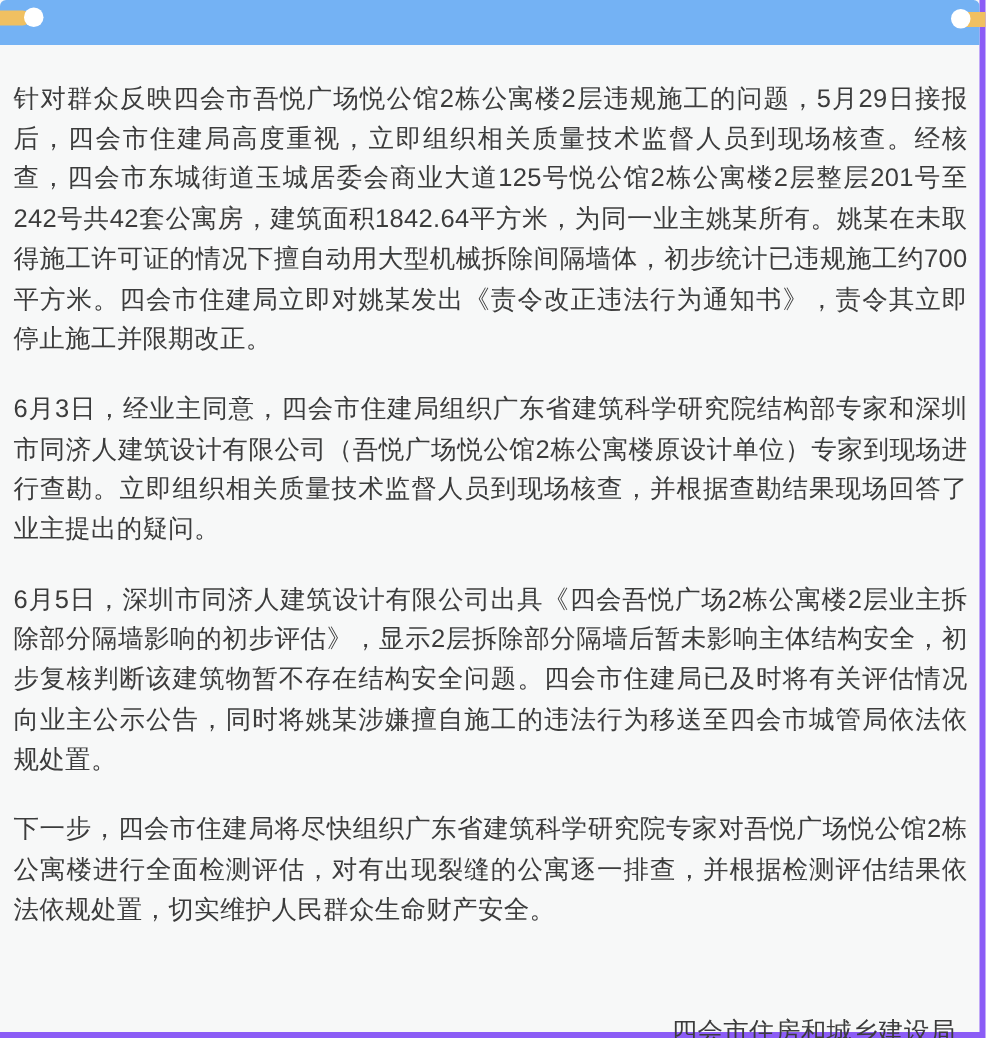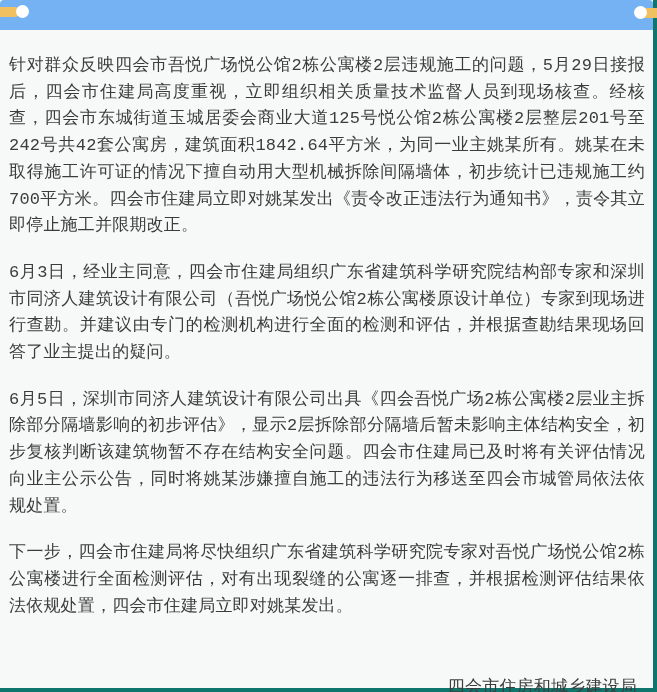--- a/index.html
+++ b/index.html
@@ -1,21 +1,21 @@
 <!DOCTYPE html>
 <html><head>
 <meta charset="utf-8">
 <style>
   html,body{margin:0;padding:0;}
   .page{
     position:relative;
     width:657px;height:692px;
-    background:#0f766e;
+    background:#8b5cf6;
     overflow:hidden;
-    font-family:Liberation Mono, monospace;
+    font-family:Liberation Sans, sans-serif;
   }
   .content{
     position:absolute;left:0;top:0;
     width:653px;height:688px;
     background:#f7f8f8;
   }
   .banner{
     position:absolute;left:0;top:0;
     width:653px;height:30px;
     background:#74b2f4;
@@ -59,23 +59,23 @@
 
     <div class="banner">
       <div class="rod rod-left"></div>
       <div class="knob knob-left"></div>
       <div class="rod rod-right"></div>
       <div class="knob knob-right"></div>
     </div>
 
     <div class="doc">
       <p class="first">针对群众反映四会市吾悦广场悦公馆2栋公寓楼2层违规施工的问题，5月29日接报后，四会市住建局高度重视，立即组织相关质量技术监督人员到现场核查。经核查，四会市东城街道玉城居委会商业大道125号悦公馆2栋公寓楼2层整层201号至242号共42套公寓房，建筑面积1842.64平方米，为同一业主姚某所有。姚某在未取得施工许可证的情况下擅自动用大型机械拆除间隔墙体，初步统计已违规施工约700平方米。四会市住建局立即对姚某发出《责令改正违法行为通知书》，责令其立即停止施工并限期改正。</p>
-      <p>6月3日，经业主同意，四会市住建局组织广东省建筑科学研究院结构部专家和深圳市同济人建筑设计有限公司（吾悦广场悦公馆2栋公寓楼原设计单位）专家到现场进行查勘。并建议由专门的检测机构进行全面的检测和评估，并根据查勘结果现场回答了业主提出的疑问。</p>
+      <p>6月3日，经业主同意，四会市住建局组织广东省建筑科学研究院结构部专家和深圳市同济人建筑设计有限公司（吾悦广场悦公馆2栋公寓楼原设计单位）专家到现场进行查勘。立即组织相关质量技术监督人员到现场核查，并根据查勘结果现场回答了业主提出的疑问。</p>
       <p>6月5日，深圳市同济人建筑设计有限公司出具《四会吾悦广场2栋公寓楼2层业主拆除部分隔墙影响的初步评估》，显示2层拆除部分隔墙后暂未影响主体结构安全，初步复核判断该建筑物暂不存在结构安全问题。四会市住建局已及时将有关评估情况向业主公示公告，同时将姚某涉嫌擅自施工的违法行为移送至四会市城管局依法依规处置。</p>
-      <p>下一步，四会市住建局将尽快组织广东省建筑科学研究院专家对吾悦广场悦公馆2栋公寓楼进行全面检测评估，对有出现裂缝的公寓逐一排查，并根据检测评估结果依法依规处置，四会市住建局立即对姚某发出。</p>
+      <p>下一步，四会市住建局将尽快组织广东省建筑科学研究院专家对吾悦广场悦公馆2栋公寓楼进行全面检测评估，对有出现裂缝的公寓逐一排查，并根据检测评估结果依法依规处置，切实维护人民群众生命财产安全。</p>
 
       <div class="sig">
         <div>四会市住房和城乡建设局</div>
 
       </div>
     </div>
 
   </div>
 </div>
 

